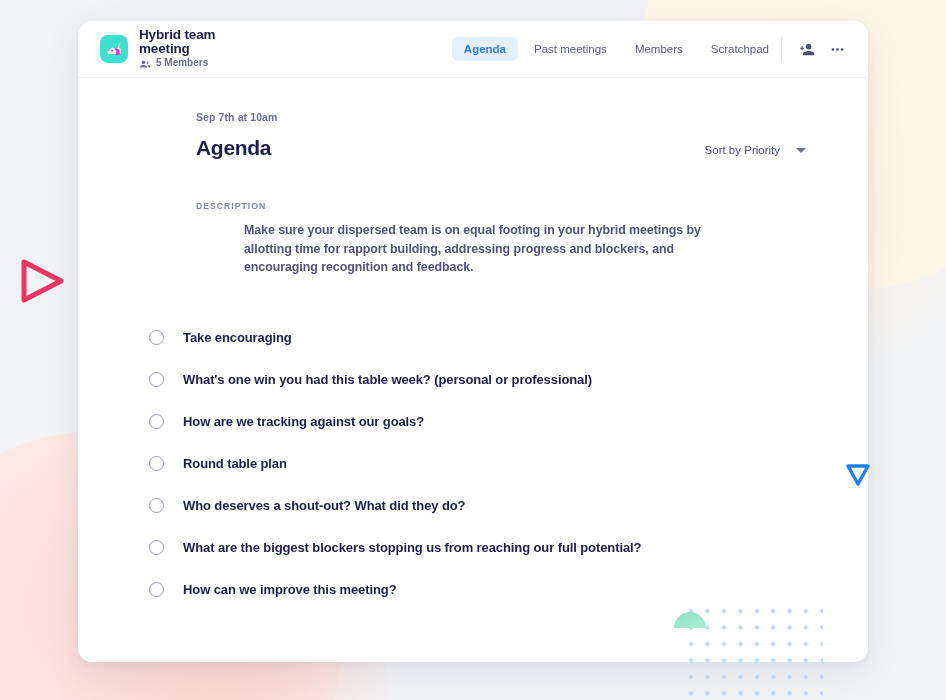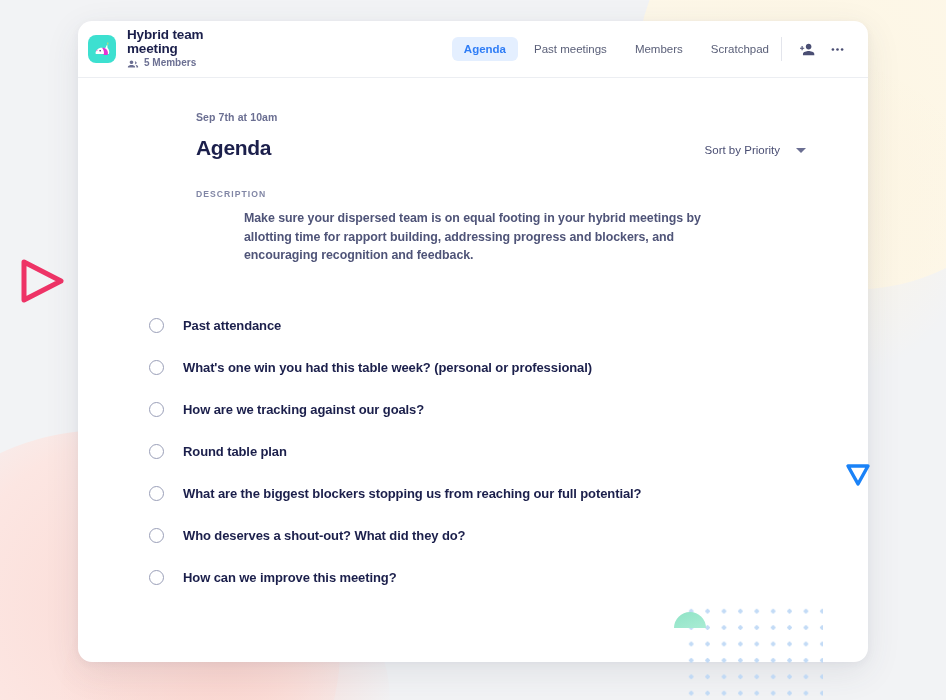--- a/index.html
+++ b/index.html
@@ -116,21 +116,21 @@
     height: 57px;
     border-bottom: 1px solid #eceef2;
     display: flex;
     align-items: center;
     padding: 0 22px 0 0;
     box-sizing: border-box;
   }
   .brand {
     display: flex;
     align-items: center;
-    padding-left: 10px;
+    padding-left: 22px;
     gap: 11px;
   }
   .logo {
     width: 28px;
     height: 28px;
     border-radius: 8px;
     background: #3de0d0;
     display: flex;
     align-items: center;
     justify-content: center;
@@ -229,21 +229,21 @@
     padding-bottom: 2px;
   }
   .caret {
     width: 0; height: 0;
     border-left: 5px solid transparent;
     border-right: 5px solid transparent;
     border-top: 5px solid #6b6f92;
   }
 
   .desc-label {
-    margin-top: 31px;
+    margin-top: 43px;
     font-size: 8.6px;
     font-weight: bold;
     letter-spacing: 1.05px;
     color: #8186a5;
   }
   .desc-text {
     margin-top: 10px;
     width: 503px;
     font-size: 12.4px;
     font-weight: bold;
@@ -355,41 +355,41 @@
         <span class="caret"></span>
       </div>
     </div>
 
     <div class="desc-label">DESCRIPTION</div>
     <div class="desc-text">Make sure your dispersed team is on equal footing in your hybrid meetings by allotting time for rapport building, addressing progress and blockers, and encouraging recognition and feedback.</div>
 
     <div class="agenda-list">
       <div class="agenda-item">
         <span class="radio"></span>
-        <span class="agenda-text">Past attendance</span>
+        <span class="agenda-text">Take encouraging</span>
       </div>
       <div class="agenda-item">
         <span class="radio"></span>
         <span class="agenda-text">What's one win you had this table week? (personal or professional)</span>
       </div>
       <div class="agenda-item">
         <span class="radio"></span>
         <span class="agenda-text">How are we tracking against our goals?</span>
       </div>
       <div class="agenda-item">
         <span class="radio"></span>
         <span class="agenda-text">Round table plan</span>
       </div>
       <div class="agenda-item">
         <span class="radio"></span>
+        <span class="agenda-text">Who deserves a shout-out? What did they do?</span>
+      </div>
+      <div class="agenda-item">
+        <span class="radio"></span>
         <span class="agenda-text">What are the biggest blockers stopping us from reaching our full potential?</span>
-      </div>
-      <div class="agenda-item">
-        <span class="radio"></span>
-        <span class="agenda-text">Who deserves a shout-out? What did they do?</span>
       </div>
       <div class="agenda-item">
         <span class="radio"></span>
         <span class="agenda-text">How can we improve this meeting?</span>
       </div>
     </div>
 
   </div>
 </div>
 

